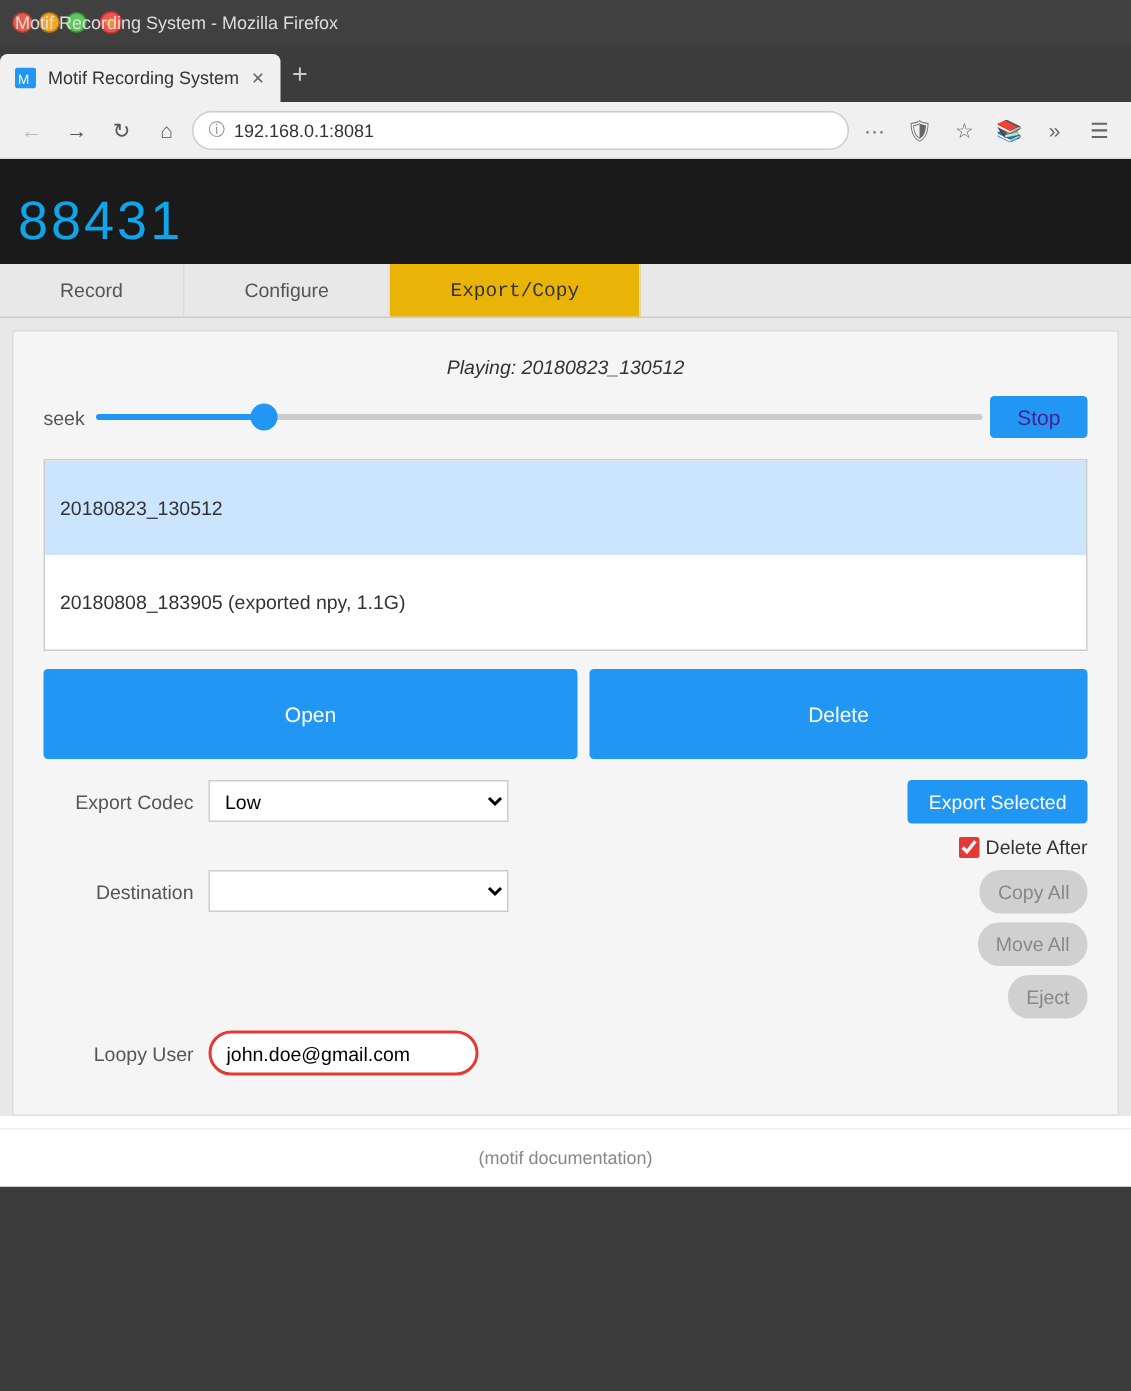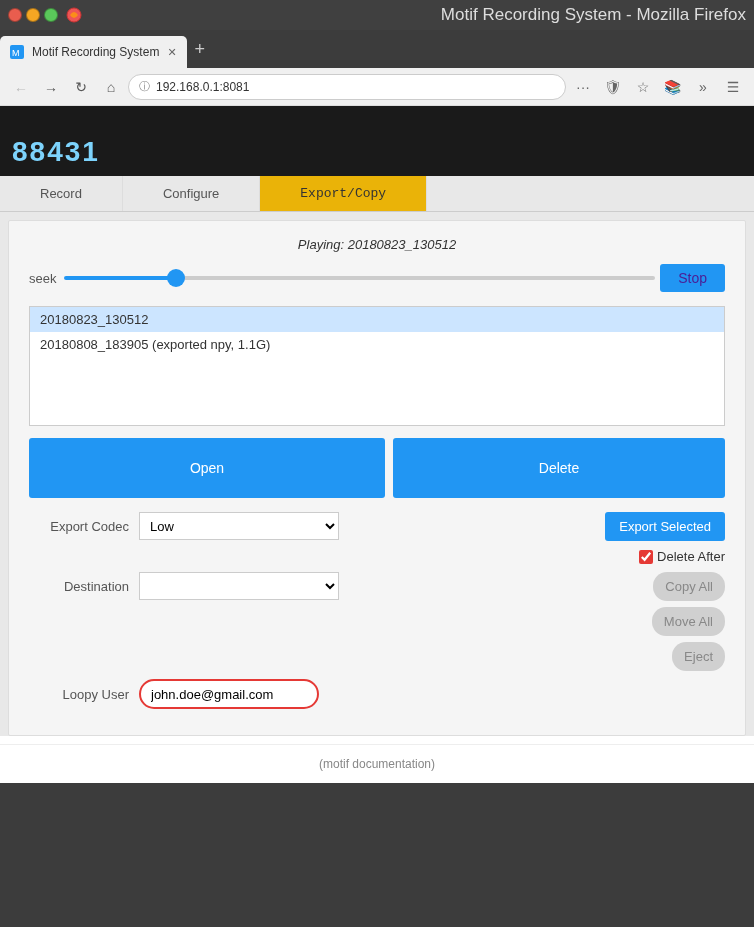--- a/index.html
+++ b/index.html
@@ -28,23 +28,23 @@
       width: 14px;
       height: 14px;
       border-radius: 50%;
       border: 1px solid rgba(0,0,0,0.3);
     }
     .win-close { background: #e95d4e; }
     .win-min { background: #f5a623; }
     .win-max { background: #5ac85a; }
     .title-bar-text {
       color: #ddd;
-      font-size: 17px;
+      font-size: 12px;
       flex: 1;
-      text-align: right;
+      text-align: left;
       margin-left: -80px;
     }
 
     
     .tab-bar {
       background: #3c3c3c;
       height: 38px;
       display: flex;
       align-items: flex-end;
       padding: 0 0 0 0;
@@ -139,23 +139,23 @@
 
     
     .video-preview {
       background: #1a1a1a;
       height: 70px;
       display: flex;
       align-items: flex-end;
       padding: 8px 12px;
     }
     .video-number {
-      color: #7dd3fc;
-      font-size: 28px;
-      font-weight: bold;
+      color: #0ea5e9;
+      font-size: 36px;
+      font-weight: normal;
       letter-spacing: 2px;
     }
 
     
     .app-container {
       background: #e8e8e8;
     }
 
     
     .app-tabs {
@@ -239,21 +239,21 @@
       border: 1px solid #ccc;
       margin-bottom: 12px;
       min-height: 120px;
       position: relative;
     }
     .file-list-inner {
       max-height: 160px;
       overflow-y: auto;
     }
     .file-item {
-      padding: 5px 10px;
+      padding: 24px 10px;
       font-size: 13px;
       color: #333;
       display: flex;
       gap: 20px;
     }
     .file-item.selected {
       background: #cce5ff;
     }
     .file-name { flex: 1; }
     .file-meta { color: #555; }

